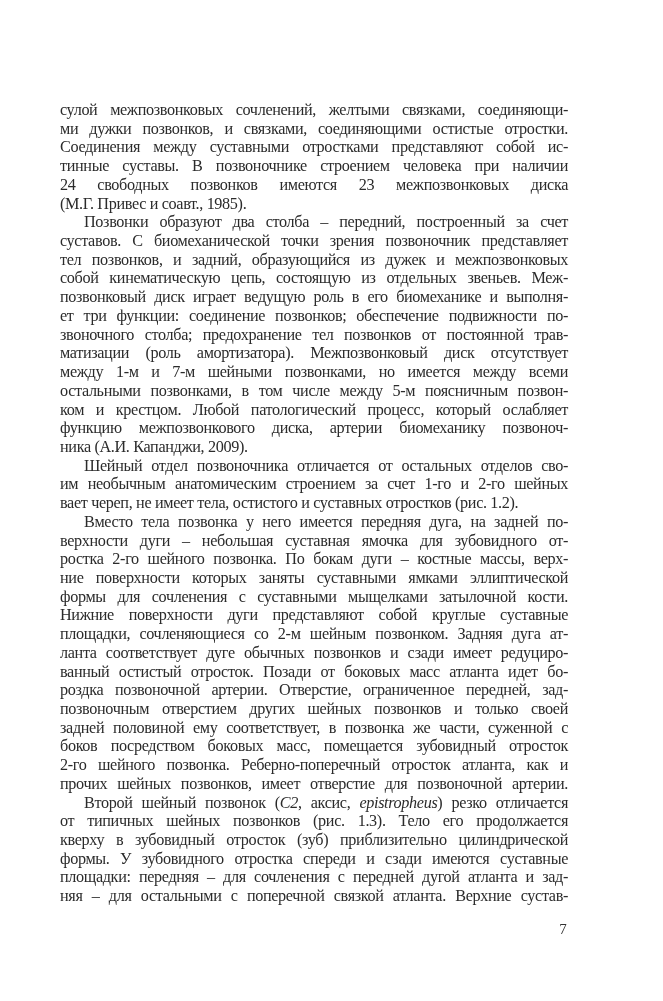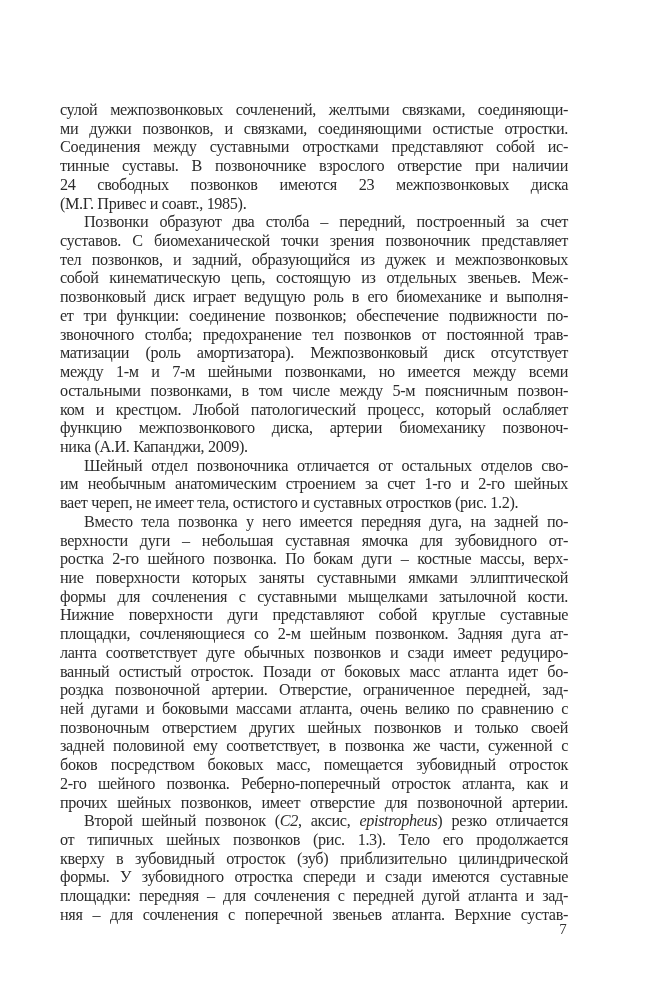--- a/index.html
+++ b/index.html
@@ -60,21 +60,21 @@
 </head>
 <body>
 
 <div class="page">
   <div class="text-block">
 
     <div>
       <span class="line">сулой межпозвонковых сочленений, желтыми связками, соединяющи-</span>
       <span class="line">ми дужки позвонков, и связками, соединяющими остистые отростки.</span>
       <span class="line">Соединения между суставными отростками представляют собой ис-</span>
-      <span class="line">тинные суставы. В позвоночнике взрослого отверстие при наличии</span>
+      <span class="line">тинные суставы. В позвоночнике строением человека при наличии</span>
       <span class="line">24 свободных позвонков имеются 23 межпозвонковых диска</span>
       <span class="line last">(М.Г. Привес и соавт., 1985).</span>
     </div>
 
     <div>
       <span class="line indent">Позвонки образуют два столба – передний, построенный за счет</span>
       <span class="line">суставов. С биомеханической точки зрения позвоночник представляет</span>
       <span class="line">тел позвонков, и задний, образующийся из дужек и межпозвонковых</span>
       <span class="line">собой кинематическую цепь, состоящую из отдельных звеньев. Меж-</span>
       <span class="line">позвонковый диск играет ведущую роль в его биомеханике и выполня-</span>
@@ -98,33 +98,32 @@
       <span class="line indent">Вместо тела позвонка у него имеется передняя дуга, на задней по-</span>
       <span class="line">верхности дуги – небольшая суставная ямочка для зубовидного от-</span>
       <span class="line">ростка 2-го шейного позвонка. По бокам дуги – костные массы, верх-</span>
       <span class="line">ние поверхности которых заняты суставными ямками эллиптической</span>
       <span class="line">формы для сочленения с суставными мыщелками затылочной кости.</span>
       <span class="line">Нижние поверхности дуги представляют собой круглые суставные</span>
       <span class="line">площадки, сочленяющиеся со 2-м шейным позвонком. Задняя дуга ат-</span>
       <span class="line">ланта соответствует дуге обычных позвонков и сзади имеет редуциро-</span>
       <span class="line">ванный остистый отросток. Позади от боковых масс атланта идет бо-</span>
       <span class="line">роздка позвоночной артерии. Отверстие, ограниченное передней, зад-</span>
-      <span class="line">ней дугами и боковыми массами атланта, очень велико по сравнению с</span>
       <span class="line">позвоночным отверстием других шейных позвонков и только своей</span>
       <span class="line">задней половиной ему соответствует, в позвонка же части, суженной с</span>
       <span class="line">боков посредством боковых масс, помещается зубовидный отросток</span>
       <span class="line">2-го шейного позвонка. Реберно-поперечный отросток атланта, как и</span>
       <span class="line">прочих шейных позвонков, имеет отверстие для позвоночной артерии.</span>
     </div>
 
     <div>
       <span class="line indent"><span>Второй шейный позвонок (</span><span class="it">C2</span><span>, аксис, </span><span class="it">epistropheus</span><span>) резко отличается</span></span>
       <span class="line">от типичных шейных позвонков (рис. 1.3). Тело его продолжается</span>
       <span class="line">кверху в зубовидный отросток (зуб) приблизительно цилиндрической</span>
       <span class="line">формы. У зубовидного отростка спереди и сзади имеются суставные</span>
       <span class="line">площадки: передняя – для сочленения с передней дугой атланта и зад-</span>
-      <span class="line">няя – для сочленения с поперечной звеньев атланта. Верхние сустав-</span>
+      <span class="line">няя – для остальными с поперечной связкой атланта. Верхние сустав-</span>
     </div>
 
   </div>
 
   <div class="page-number">7</div>
 </div>
 
 </body></html>

